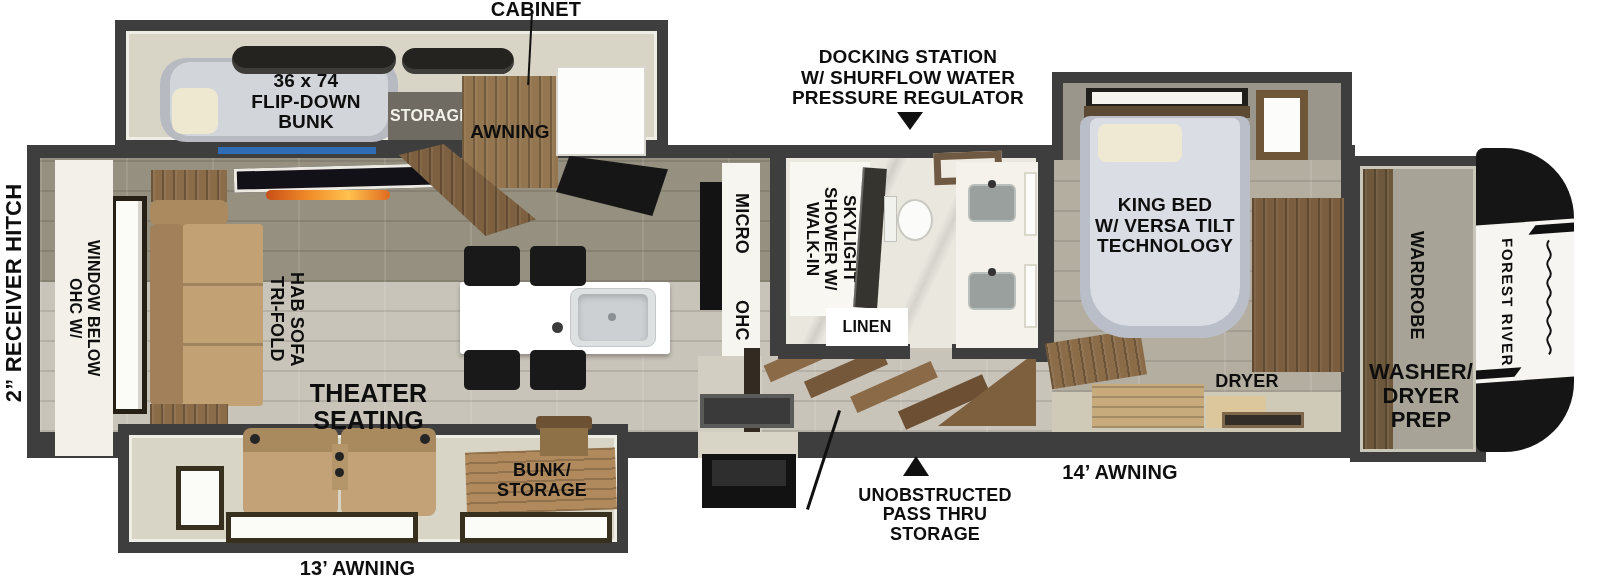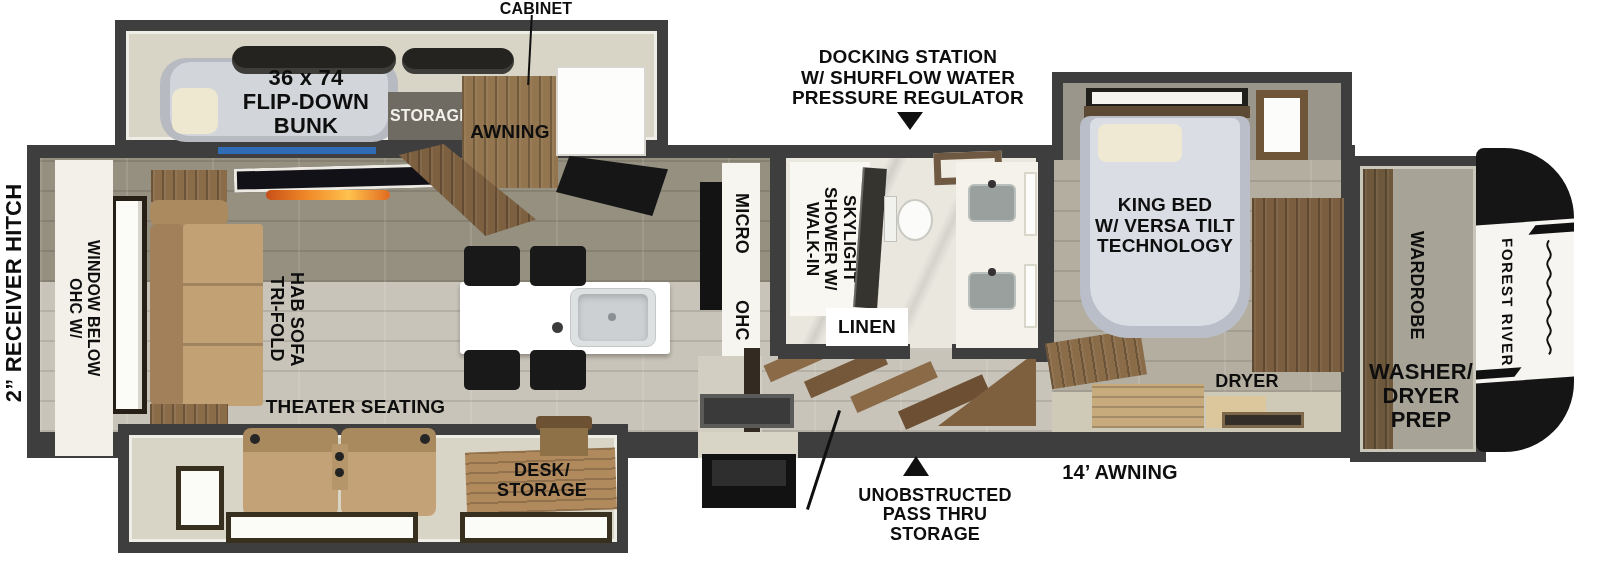--- a/index.html
+++ b/index.html
@@ -31,21 +31,21 @@
   <div class="a" style="left:698px;top:432px;width:100px;height:26px;background:#d8d4c6"></div>
   <div class="a" style="left:702px;top:454px;width:94px;height:54px;background:#121212"></div>
   <div class="a" style="left:712px;top:460px;width:74px;height:26px;background:#2e2e2e"></div>
 
   <div class="a" style="left:115px;top:20px;width:553px;height:131px;border:11px solid #3e3e3e;background:#d8d4c6;box-shadow:inset 0 0 0 3px #eeede6"></div>
   <div class="a" style="left:160px;top:58px;width:238px;height:84px;background:#b7bac1;border-radius:26px"></div>
   <div class="a" style="left:170px;top:62px;width:218px;height:74px;background:#d2d5da;border-radius:20px"></div>
   <div class="a" style="left:172px;top:88px;width:46px;height:46px;background:#efe8d1;border-radius:10px"></div>
   <div class="a" style="left:232px;top:46px;width:164px;height:28px;background:#24231f;border-radius:14px;box-shadow:inset 0 -6px 0 rgba(255,255,255,.12)"></div>
   <div class="a" style="left:402px;top:48px;width:112px;height:26px;background:#24231f;border-radius:13px;box-shadow:inset 0 -5px 0 rgba(255,255,255,.12)"></div>
-  <div class="lb" style="left:226px;top:70px;width:160px;height:64px;font-size:22px">36 x 74
+  <div class="lb" style="left:226px;top:70px;width:160px;height:64px;font-size:19px">36 x 74
 FLIP-DOWN
 BUNK</div>
   <div class="a" style="left:388px;top:92px;width:84px;height:48px;background:#6f6b62"></div>
   <div class="lb" style="left:388px;top:92px;width:84px;height:48px;font-size:16px;color:#f2f1ea">STORAGE</div>
   <div class="a wood-v" style="left:462px;top:76px;width:96px;height:112px;background-color:#93754f"></div>
   <div class="lb" style="left:458px;top:120px;width:104px;height:24px;font-size:19px">AWNING</div>
   <div class="a" style="left:556px;top:66px;width:90px;height:90px;background:#fdfdfb;border:2px solid #d8d6cf"></div>
 
   <div class="a" style="left:218px;top:147px;width:158px;height:7px;background:#2e6cb5"></div>
 
@@ -108,35 +108,35 @@
   <div class="a" style="left:897px;top:199px;width:36px;height:42px;background:#fbfbf9;border:2px solid #c9c9c3;border-radius:50%"></div>
   <div class="a" style="left:934px;top:152px;width:68px;height:32px;background:#efece3;border:7px solid #6f5942;transform:rotate(-2deg)"></div>
   <div class="a" style="left:956px;top:162px;width:82px;height:186px;background:#f4f2eb"></div>
   <div class="a" style="left:968px;top:184px;width:48px;height:38px;background:#9aa09e;border:2px solid #b9bfbc;border-radius:6px"></div>
   <div class="a" style="left:968px;top:272px;width:48px;height:38px;background:#9aa09e;border:2px solid #b9bfbc;border-radius:6px"></div>
   <div class="a" style="left:988px;top:180px;width:8px;height:8px;border-radius:50%;background:#333"></div>
   <div class="a" style="left:988px;top:268px;width:8px;height:8px;border-radius:50%;background:#333"></div>
   <div class="a" style="left:1024px;top:172px;width:13px;height:64px;background:#fcfcfa;border:2px solid #d9d6ca"></div>
   <div class="a" style="left:1024px;top:264px;width:13px;height:64px;background:#fcfcfa;border:2px solid #d9d6ca"></div>
   <div class="a" style="left:826px;top:308px;width:82px;height:38px;background:#fff"></div>
-  <div class="lb" style="left:826px;top:308px;width:82px;height:38px;font-size:19px">LINEN</div>
+  <div class="lb" style="left:826px;top:308px;width:82px;height:38px;font-size:16px">LINEN</div>
 
   <div class="a" style="left:118px;top:424px;width:510px;height:129px;border:11px solid #3e3e3e;background:#d8d4c6;box-shadow:inset 0 0 0 3px #eeede6"></div>
   <div class="a" style="left:243px;top:428px;width:95px;height:26px;background:#a9895e;border-radius:8px 8px 0 0"></div>
   <div class="a" style="left:243px;top:452px;width:95px;height:64px;background:#c3a277;border-radius:0 0 8px 8px"></div>
   <div class="a" style="left:341px;top:428px;width:95px;height:26px;background:#a9895e;border-radius:8px 8px 0 0"></div>
   <div class="a" style="left:341px;top:452px;width:95px;height:64px;background:#c3a277;border-radius:0 0 8px 8px"></div>
   <div class="a" style="left:332px;top:444px;width:16px;height:46px;background:#b5956a"></div>
   <div class="a" style="left:250px;top:434px;width:10px;height:10px;border-radius:50%;background:#262626"></div>
   <div class="a" style="left:335px;top:452px;width:9px;height:9px;border-radius:50%;background:#222"></div>
   <div class="a" style="left:335px;top:468px;width:9px;height:9px;border-radius:50%;background:#222"></div>
   <div class="a" style="left:420px;top:434px;width:10px;height:10px;border-radius:50%;background:#262626"></div>
-  <div class="lb" style="left:248px;top:396px;width:215px;height:22px;font-size:19px">THEATER SEATING</div>
+  <div class="lb" style="left:261px;top:396px;width:215px;height:22px;font-size:25px">THEATER SEATING</div>
   <div class="a wood-h" style="left:466px;top:450px;width:150px;height:62px;transform:rotate(-2deg)"></div>
-  <div class="lb" style="left:486px;top:458px;width:112px;height:46px;font-size:18px">DESK/
+  <div class="lb" style="left:486px;top:458px;width:112px;height:46px;font-size:18px">BUNK/
 STORAGE</div>
   <div class="a" style="left:536px;top:416px;width:56px;height:14px;background:#6d5133;border-radius:4px"></div>
   <div class="a" style="left:540px;top:428px;width:48px;height:28px;background:#8f7148"></div>
   <div class="a win" style="left:176px;top:466px;width:48px;height:64px;border-color:#38301f"></div>
   <div class="a win" style="left:226px;top:512px;width:192px;height:31px;border-color:#38301f"></div>
   <div class="a win" style="left:460px;top:512px;width:152px;height:31px;border-color:#38301f"></div>
 
   <div class="a" style="left:1052px;top:72px;width:300px;height:88px;border:11px solid #3e3e3e;border-bottom:0;background:#9a968b"></div>
   <div class="a" style="left:1086px;top:88px;width:162px;height:20px;background:#201f1c"></div>
   <div class="a" style="left:1092px;top:92px;width:150px;height:12px;background:#f5f4ef"></div>
@@ -166,32 +166,33 @@
     <div class="a" style="left:0;top:74px;width:98px;height:158px;background:#f6f5f1;transform:skewY(-4deg);overflow:hidden">
       <div class="a" style="left:56px;top:4px;width:60px;height:9px;background:#111;transform:skewX(-38deg)"></div>
       <div class="a" style="left:-18px;top:145px;width:60px;height:9px;background:#111;transform:skewX(-38deg)"></div>
       <div class="lb vtx" style="left:18px;top:6px;width:26px;height:146px;font-size:15px;letter-spacing:1.5px">FOREST RIVER</div>
       <svg class="a" style="left:64px;top:18px" width="18" height="122" viewBox="0 0 18 122">
         <path d="M9,2 c-6,7 6,12 0,19 s6,12 0,19 s6,12 0,19 s6,12 0,19 s6,12 0,19 s6,12 0,19" fill="none" stroke="#111" stroke-width="2"></path>
       </svg>
     </div>
   </div>
 
-  <div class="lb" style="left:484px;top:0;width:104px;height:17px;font-size:16px">CABINET</div>
+  <div class="lb" style="left:484px;top:0;width:104px;height:17px;font-size:20px">CABINET</div>
   <div class="a" style="left:529px;top:15px;width:2px;height:70px;background:#101010;transform:rotate(3deg)"></div>
 
   <div class="lb" style="left:780px;top:48px;width:256px;height:60px;font-size:19px">DOCKING STATION
 W/ SHURFLOW WATER
 PRESSURE REGULATOR</div>
   <div class="a" style="left:897px;top:112px;width:0;height:0;border-left:13px solid transparent;border-right:13px solid transparent;border-top:18px solid #101010"></div>
 
   <div class="lb" style="left:-126px;top:280px;width:280px;height:26px;font-size:22px;transform:rotate(-90deg)">2” RECEIVER HITCH</div>
 
   <div class="a" style="left:822px;top:408px;width:3px;height:104px;background:#101010;transform:rotate(18deg)"></div>
 
   <div class="a" style="left:903px;top:456px;width:0;height:0;border-left:13px solid transparent;border-right:13px solid transparent;border-bottom:20px solid #101010"></div>
   <div class="lb" style="left:840px;top:484px;width:190px;height:62px;font-size:18px;line-height:1.06">UNOBSTRUCTED
 PASS THRU
 STORAGE</div>
 
+  <div class="lb" style="left:250px;top:556px;width:215px;height:24px;font-size:20px">13’ AWNING</div>
   <div class="lb" style="left:1036px;top:460px;width:168px;height:24px;font-size:20px">14’ AWNING</div>
 
 </div>
 
 </body></html>

